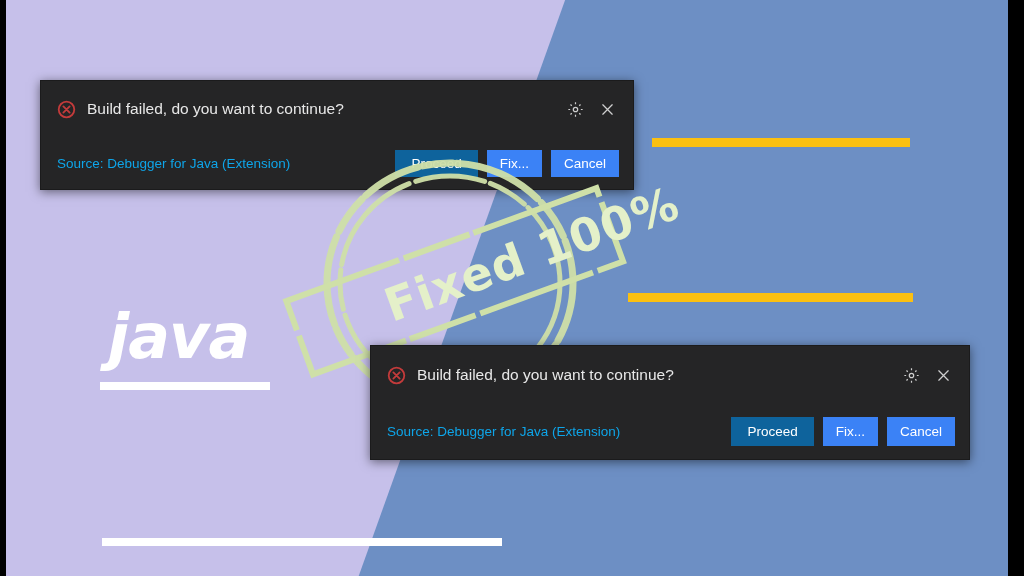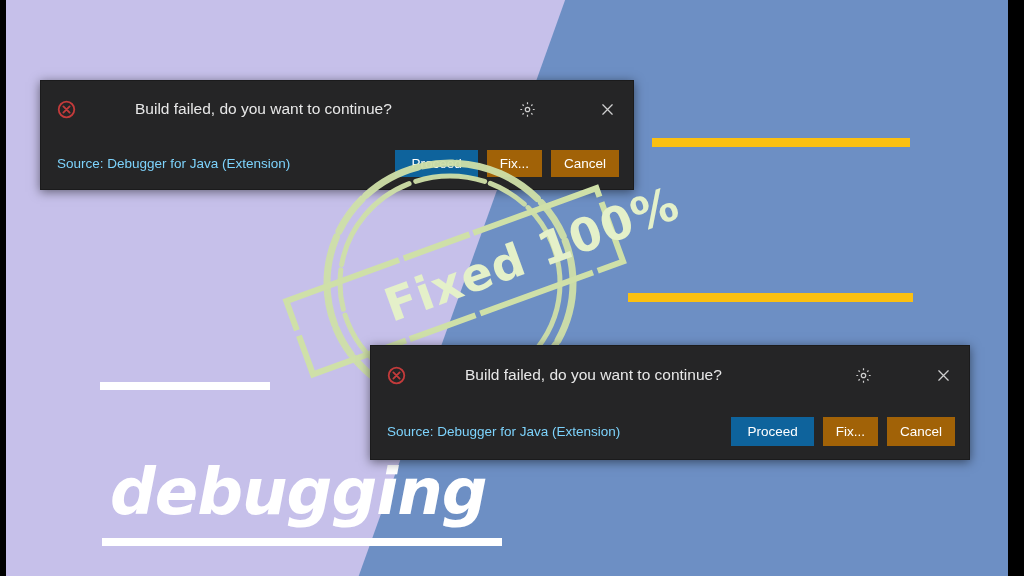--- a/index.html
+++ b/index.html
@@ -22,40 +22,40 @@
   .frame-right{position:absolute;right:0;top:0;width:16px;height:576px;background:#000;}
 
   
   .dialog{
     position:absolute;background:#252526;color:#E8E8E8;
     box-shadow:0 2px 10px rgba(0,0,0,.5);
     border:1px solid #1b1b1c;
   }
   .dialog-row-top{
     display:flex;align-items:center;
-    padding:0 14px 0 16px;height:52%;gap:48px;
+    padding:0 14px 0 16px;height:52%;
   }
   .dialog-row-bottom{
     display:flex;align-items:center;
     padding:0 14px 0 16px;height:48%;
   }
   .err-icon{flex:0 0 auto;margin-right:11px;display:block;}
   .dlg-msg{flex:1 1 auto;white-space:nowrap;}
-  .dlg-src{flex:1 1 auto;white-space:nowrap;color:#7dd3fc;}
+  .dlg-src{flex:1 1 auto;white-space:nowrap;color:#0ea5e9;}
   .icon-btn{
     flex:0 0 auto;display:flex;align-items:center;justify-content:center;
     width:24px;height:24px;margin-left:8px;cursor:pointer;color:#CFCFCF;
   }
   .btn{
     flex:0 0 auto;margin-left:9px;color:#fff;
     display:flex;align-items:center;justify-content:center;
     cursor:pointer;white-space:nowrap;
   }
   .btn.primary{background:#0E639C;}
-  .btn.secondary{background:#a16207;}
+  .btn.secondary{background:#3b82f6;}
 
   
   #dialog-1{left:40px;top:80px;width:592px;height:108px;}
   #dialog-1 .dlg-msg{font-size:15.5px;}
   #dialog-1 .dlg-src{font-size:13.5px;}
   #dialog-1 .btn{font-size:13.5px;padding:6px 13px;}
   #dialog-1 .btn.primary{padding:6px 16px;}
 
   
   #dialog-2{left:370px;top:345px;width:598px;height:113px;}
@@ -125,23 +125,23 @@
       <span class="btn primary">Proceed</span>
       <span class="btn secondary">Fix...</span>
       <span class="btn secondary">Cancel</span>
     </div>
   </div>
 
   <div class="ov-underline" id="yellow-build-ul"></div>
 
   <div class="ov-underline" id="yellow-failed-ul"></div>
 
+  <div class="ov-text" id="white-java">java</div>
   <div class="ov-underline" id="white-java-ul"></div>
 
-  <div class="ov-text" id="white-debugging">debugging</div>
   <div class="ov-underline" id="white-debugging-ul"></div>
 
   <div id="stamp">
     <svg width="344" height="262" viewBox="0 0 344 262">
       <g stroke="#CFE0A8" fill="none" stroke-width="7" stroke-linecap="round" opacity="0.95">
         <ellipse cx="172" cy="131" rx="123" ry="120" stroke-dasharray="60 5 30 4 90 6 40 5"></ellipse>
         <ellipse cx="172" cy="131" rx="110" ry="107" stroke-width="5" stroke-dasharray="70 6 40 5 110 7"></ellipse>
       </g>
       <g transform="rotate(-20 172 131)">
         <rect x="12" y="92" width="330" height="78" fill="none" stroke="#CFE0A8" stroke-width="6" stroke-dasharray="120 5 70 4 140 6 90 5"></rect>

